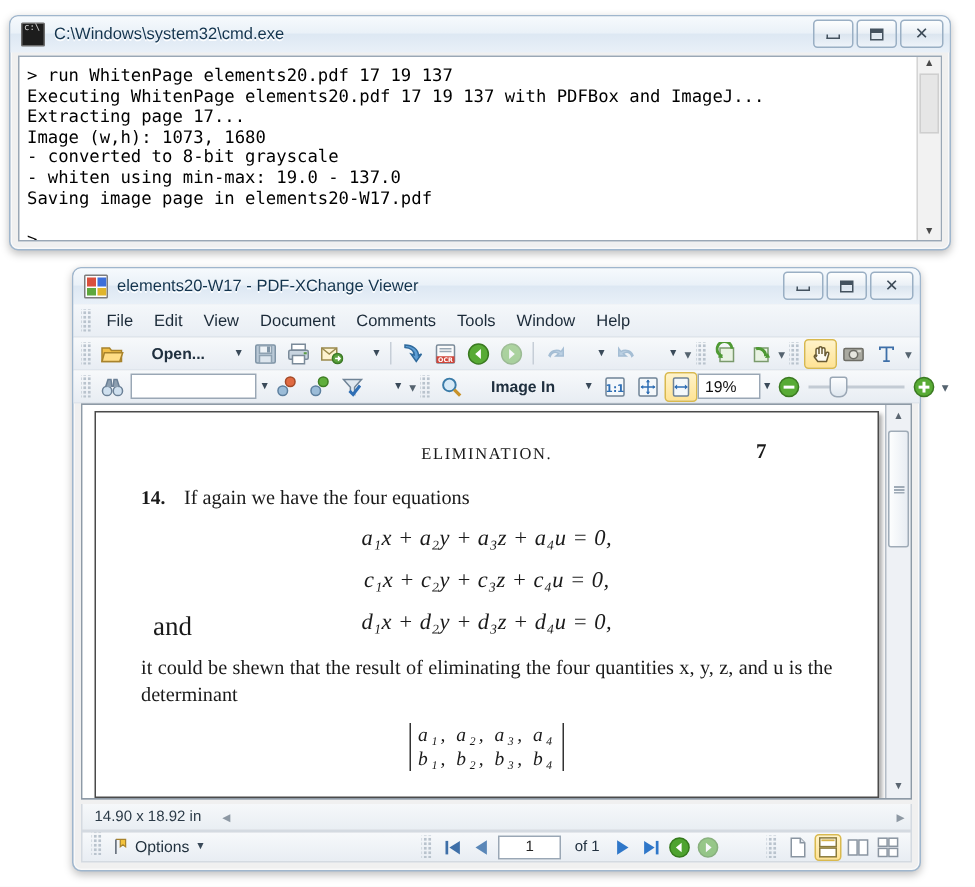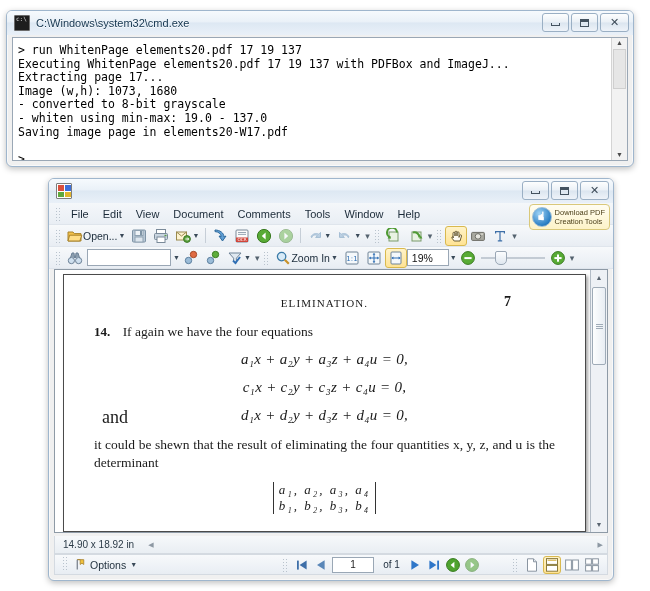--- a/index.html
+++ b/index.html
@@ -126,23 +126,23 @@
   }
   .dl-txt { font-size: 7.5px; line-height: 9px; color: #4a3d16; margin-left: 3px; white-space: nowrap; }
 
   .toolbar {
     height: 22px; display: flex; align-items: center;
     background: linear-gradient(to bottom,#f7f9fb,#e8edf3);
     border-bottom: 1px solid #dfe5ec; padding-left: 2px;
   }
   .tb-sep { width: 1px; height: 15px; background: #c6ced7; margin: 0 3px; flex:0 0 auto;}
   .tb-btn {
-    height: 20px; display: flex; align-items: center; gap: 0;
+    height: 20px; display: flex; align-items: center; gap: 18px;
     padding: 0 2px; border: 1px solid transparent; border-radius: 3px;
-    font-size: 10.5px; color: #20303f; white-space: nowrap; flex: 0 0 auto;
+    font-size: 10.5px; color: #20303f; white-space: nowrap; flex: 0 0 auto; font-weight: bold;
   }
   .tb-btn.active { background: linear-gradient(to bottom,#fff3c9,#ffe394); border-color:#d9b94e; }
   .tb-caret { font-size: 7px; color: #3a4a59; margin-left: 1px; }
   .dot-menu { font-size: 9px; color:#55636f; margin-left:1px; }
   .ico { width: 16px; height: 16px; flex: 0 0 auto; display:block; }
 
   .tb-field {
     width: 84px; height: 17px; background: #fff; border: 1px solid #9aa7b5;
     flex: 0 0 auto; margin: 0 1px;
   }
@@ -275,20 +275,21 @@
 
 <div class="win" id="pdfWin">
 
   <div class="titlebar">
     <span class="tbar-icon pxc-ico">
       <i class="r"></i>
         <i class="b"></i>
         <i class="g"></i>
         <i class="y"></i>
     </span>
+    <span class="tbar-text">elements20-W17 - PDF-XChange Viewer</span>
     <span class="winbtns">
       <span class="winbtn">
           <i class="glyph-min"></i>
         </span>
       <span class="winbtn">
           <i class="glyph-max"></i>
         </span>
       <span class="winbtn close">
           <i class="glyph-close">✕</i>
         </span>
@@ -298,27 +299,20 @@
   <div class="menubar">
     <span class="gripper"></span>
     <span class="menu-item">File</span>
     <span class="menu-item">Edit</span>
     <span class="menu-item">View</span>
     <span class="menu-item">Document</span>
     <span class="menu-item">Comments</span>
     <span class="menu-item">Tools</span>
     <span class="menu-item">Window</span>
     <span class="menu-item">Help</span>
-    <span class="dl-btn">
-      <span class="dl-orb"></span>
-      <span class="dl-txt">
-        <span>Download PDF</span><br>
-        <span>Creation Tools</span>
-      </span>
-    </span>
   </div>
 
   <div class="toolbar">
     <span class="gripper"></span>
 
     <span class="tb-btn">
       <svg class="ico" viewBox="0 0 16 16">
         <path d="M1 4h5l1.3 1.6H14v7.4H1z" fill="#f2c04a" stroke="#a8832c"></path>
         <path d="M2.6 7.2h12.2l-2 5.8H1z" fill="#ffdd86" stroke="#a8832c"></path>
       </svg>
@@ -473,21 +467,21 @@
     </span>
     <span class="dot-menu">▾</span>
 
     <span class="gripper"></span>
 
     <span class="tb-btn">
       <svg class="ico" viewBox="0 0 16 16">
         <circle cx="6.6" cy="6.6" r="4.2" fill="#d7eaf7" stroke="#3a7ba8" stroke-width="1.3"></circle>
         <path d="M9.8 9.8l4 4" stroke="#c8922a" stroke-width="2.2"></path>
       </svg>
-      <span>Zoom In</span>
+      <span>Image In</span>
       <span class="tb-caret">▼</span>
     </span>
 
     <span class="tb-btn">
       <svg class="ico" viewBox="0 0 16 16">
         <rect x="2" y="2" width="12" height="12" rx="1" fill="#f4f8fb" stroke="#6f8396"></rect>
         <text x="8" y="11" font-size="7" text-anchor="middle" fill="#2f6fb5" font-family="DejaVu Sans">1:1</text>
       </svg>
     </span>
     <span class="tb-btn">

